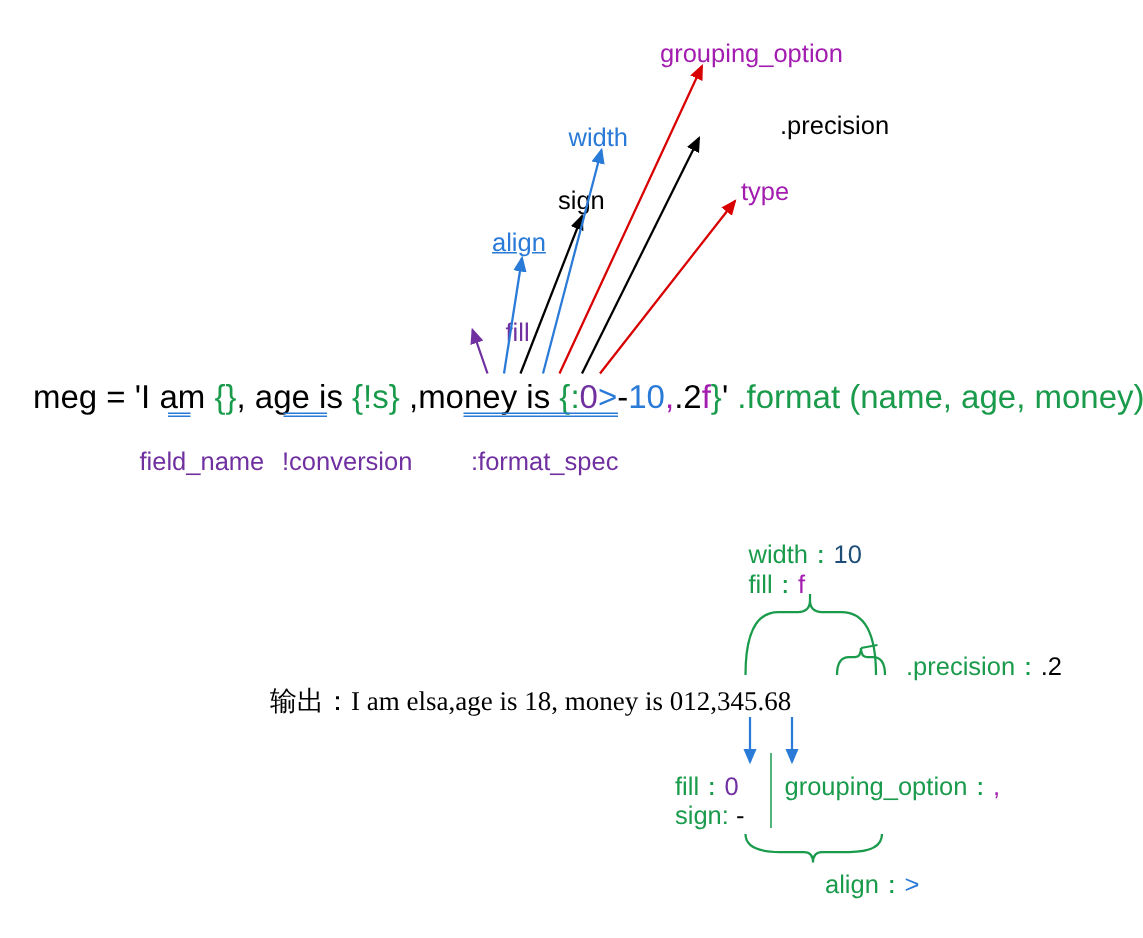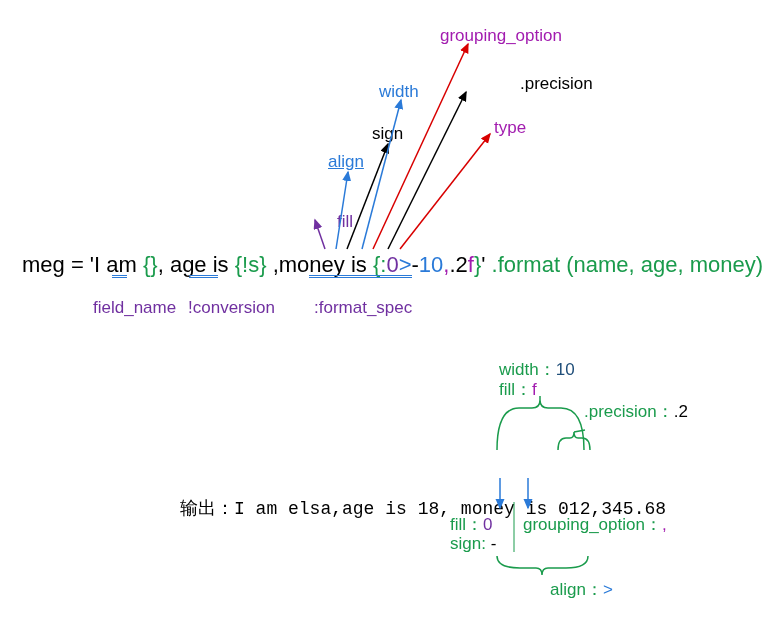--- a/index.html
+++ b/index.html
@@ -23,21 +23,21 @@
   .purple{ color: #7030a0; }
   .darkblue { color: #1f4e79; }
   .codeline { font-size: 22px; }
   .codeline span { letter-spacing: 0; }
   .underline-dbl {
     position: absolute;
     border-bottom: 3px double #2a7ad8;
     height: 0;
   }
   svg.arrows { position:absolute; left:0; top:0; pointer-events:none; }
-  .output { font-family: Liberation Mono, monospace; margin-top: 41px; }
+  .output { font-family: Liberation Serif, serif; }
 </style>
 </head>
 <body>
 
 <div class="lbl red" style="left:440px;top:26px;">grouping_option</div>
 <div class="lbl black" style="left:488px;top:74px;margin-left:32px;">.precision</div>
 <div class="lbl blue" style="left:379px;top:82px;">width</div>
 <div class="lbl red" style="left:494px;top:118px;">type</div>
 <div class="lbl black" style="left:372px;top:124px;">sign</div>
 <div class="lbl blue" style="left:328px;top:152px;text-decoration:underline;">align</div>
@@ -54,21 +54,21 @@
 <div class="lbl purple" style="left:68px;top:298px;margin-left:25px;">field_name</div>
 <div class="lbl purple" style="left:188px;top:298px;">!conversion</div>
 <div class="lbl purple" style="left:314px;top:298px;">:format_spec</div>
 
 <div class="lbl" style="left:499px;top:358px;">
   <span class="green">width：</span><span class="darkblue">10</span>
 </div>
 <div class="lbl" style="left:499px;top:378px;">
   <span class="green">fill：</span><span class="red">f</span>
 </div>
-<div class="lbl" style="left:584px;top:400px;">
+<div class="lbl" style="left:584px;top:433px;padding-left:20px;">
   <span class="green">.precision：</span><span class="black">.2</span>
 </div>
 
 <div class="lbl output" style="left:180px;top:455px;font-size:18px;">
   <span class="black">输出：</span><span class="black">I am elsa,age is 18, money is 012,345.68</span>
 </div>
 
 <div class="lbl" style="left:450px;top:513px;">
   <span class="green">fill：</span><span class="purple">0</span>
 </div>

